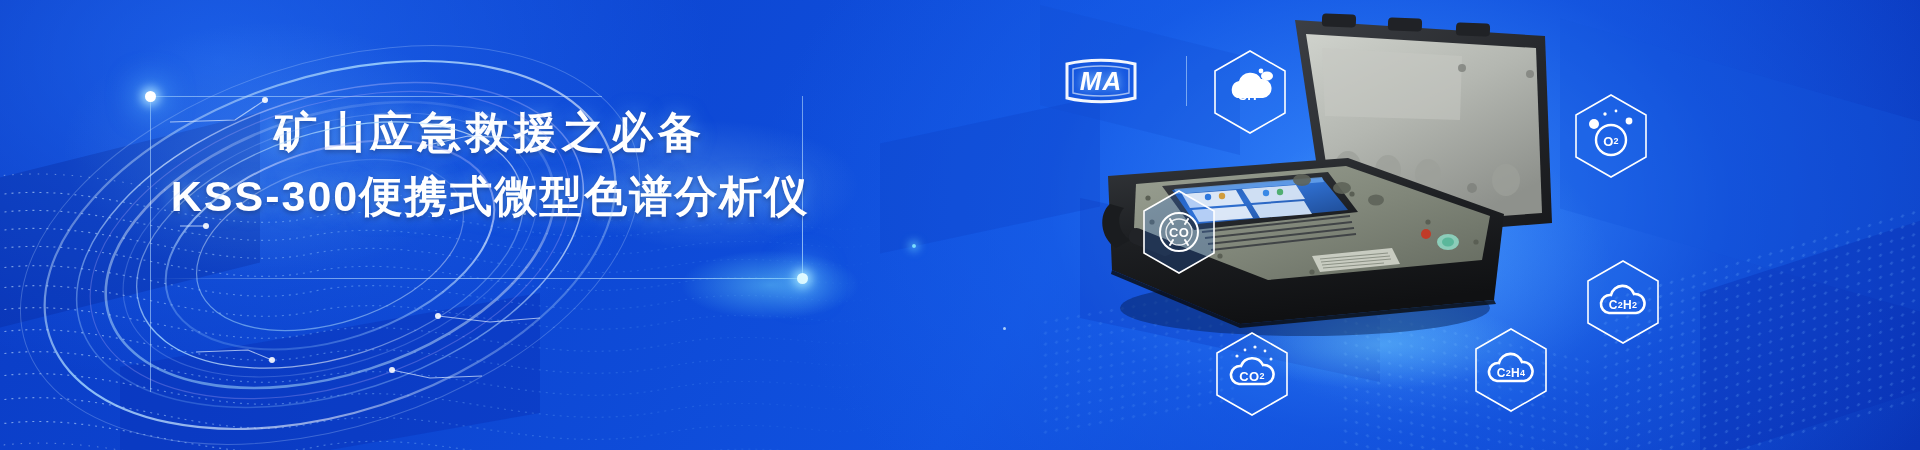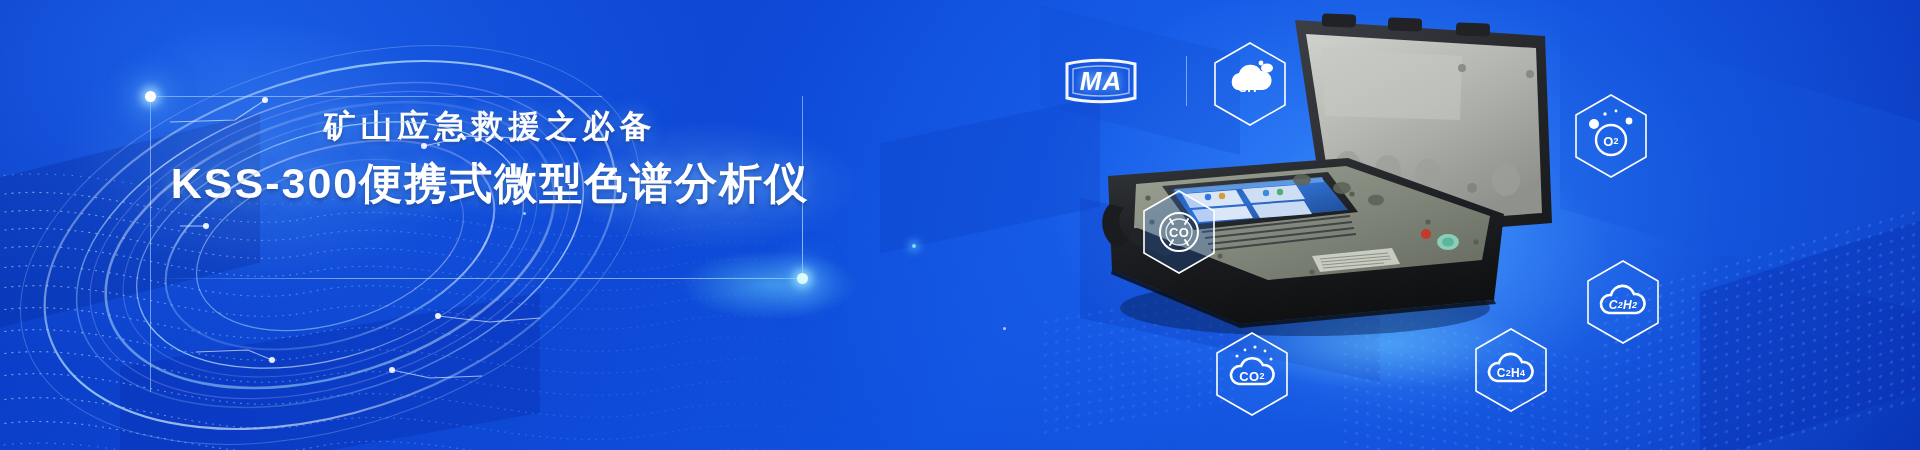--- a/index.html
+++ b/index.html
@@ -54,21 +54,21 @@
     box-shadow:0 0 10px 4px rgba(160,215,255,0.95),0 0 26px 12px rgba(90,175,255,0.55);}
   .gdot.g1{left:145px;top:91px;}
   .gdot.g2{left:797px;top:273px;}
 
   
   .spark{position:absolute;border-radius:50%;background:rgba(210,235,255,0.8);}
 
   
   .headline{position:absolute;left:150px;top:108px;width:680px;text-align:center;}
   .hl-1{
-    font-size:32px;font-weight:bold;color:#ffffff;letter-spacing:5px;
+    font-size:43px;font-weight:bold;color:#ffffff;letter-spacing:5px;
     line-height:1.16;white-space:nowrap;
     text-shadow:0 0 18px rgba(120,195,255,.55),0 2px 5px rgba(4,22,90,.55);
   }
   .hl-2{
     margin-top:14px;
     font-size:43px;font-weight:bold;color:#ffffff;letter-spacing:2px;
     line-height:1.16;white-space:nowrap;
     text-shadow:0 0 18px rgba(120,195,255,.55),0 2px 5px rgba(4,22,90,.55);
   }
 
@@ -86,21 +86,21 @@
   
   .ma-div{position:absolute;left:1186px;top:56px;width:1px;height:50px;background:rgba(200,230,255,.55);}
 
   
   .hex{position:absolute;width:78px;height:88px;}
   .hex svg{position:absolute;inset:0;}
   .hex .lbl{position:absolute;inset:0;display:flex;align-items:center;justify-content:center;
     color:#ffffff;font-size:13px;font-weight:bold;letter-spacing:.3px;}
   .hex .lbl sub{font-size:9px;vertical-align:-2px;}
 
-  .hex.h-ch4 {left:1211px;top:40px;}
+  .hex.h-ch4 {left:1211px;top:48px;}
   .hex.h-co  {left:1140px;top:188px;}
   .hex.h-co2 {left:1213px;top:330px;}
   .hex.h-o2  {left:1572px;top:92px;}
   .hex.h-c2h2{left:1584px;top:258px;}
   .hex.h-c2h4{left:1472px;top:326px;}
 
   
   .glow{position:absolute;border-radius:50%;pointer-events:none;}
   .glow.g-dev{left:1200px;top:120px;width:420px;height:300px;
     background:radial-gradient(ellipse at center,rgba(110,190,255,.32),rgba(110,190,255,0) 68%);}
@@ -437,21 +437,21 @@
     <div class="lbl" style="padding-top:10px;">O<sub>2</sub></div>
   </div>
 
   <div class="hex h-c2h2">
     <svg viewBox="0 0 78 88">
       <polygon points="39,3 74,23 74,65 39,85 4,65 4,23" fill="rgba(40,120,240,0.22)" stroke="#ffffff" stroke-width="1.6"></polygon>
       <g fill="none" stroke="#ffffff" stroke-width="2.6">
         <path d="M25,55 a9,9 0 0 1 2,-18 a12,12 0 0 1 23,-1 a9,9 0 0 1 2,19 Z"></path>
       </g>
     </svg>
-    <div class="lbl" style="font-size:12px;padding-top:5px;font-style:italic;">C<sub>2</sub>H<sub>2</sub></div>
+    <div class="lbl" style="font-size:12px;padding-top:5px;">C<sub>2</sub>H<sub>2</sub></div>
   </div>
 
   <div class="hex h-c2h4">
     <svg viewBox="0 0 78 88">
       <polygon points="39,3 74,23 74,65 39,85 4,65 4,23" fill="rgba(40,120,240,0.22)" stroke="#ffffff" stroke-width="1.6"></polygon>
       <g fill="none" stroke="#ffffff" stroke-width="2.6">
         <path d="M25,55 a9,9 0 0 1 2,-18 a12,12 0 0 1 23,-1 a9,9 0 0 1 2,19 Z"></path>
       </g>
     </svg>
     <div class="lbl" style="font-size:12px;padding-top:5px;">C<sub>2</sub>H<sub>4</sub></div>

